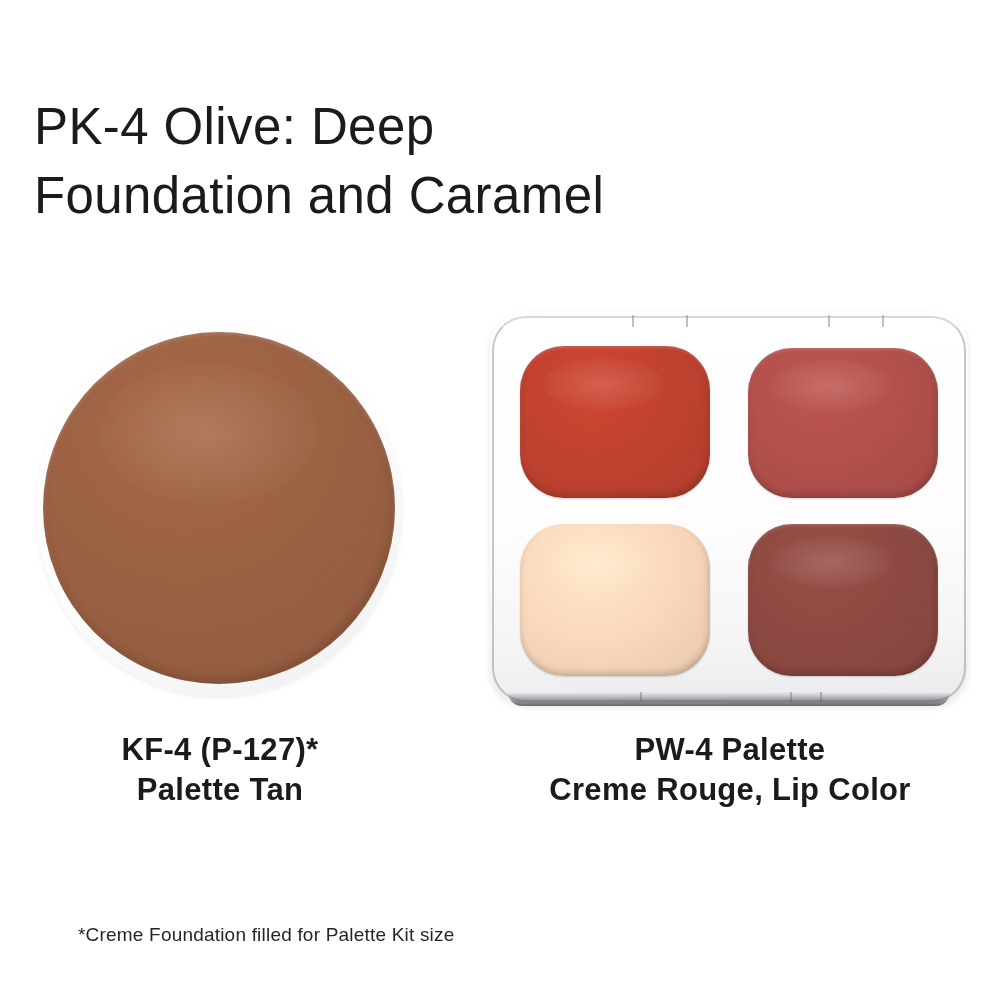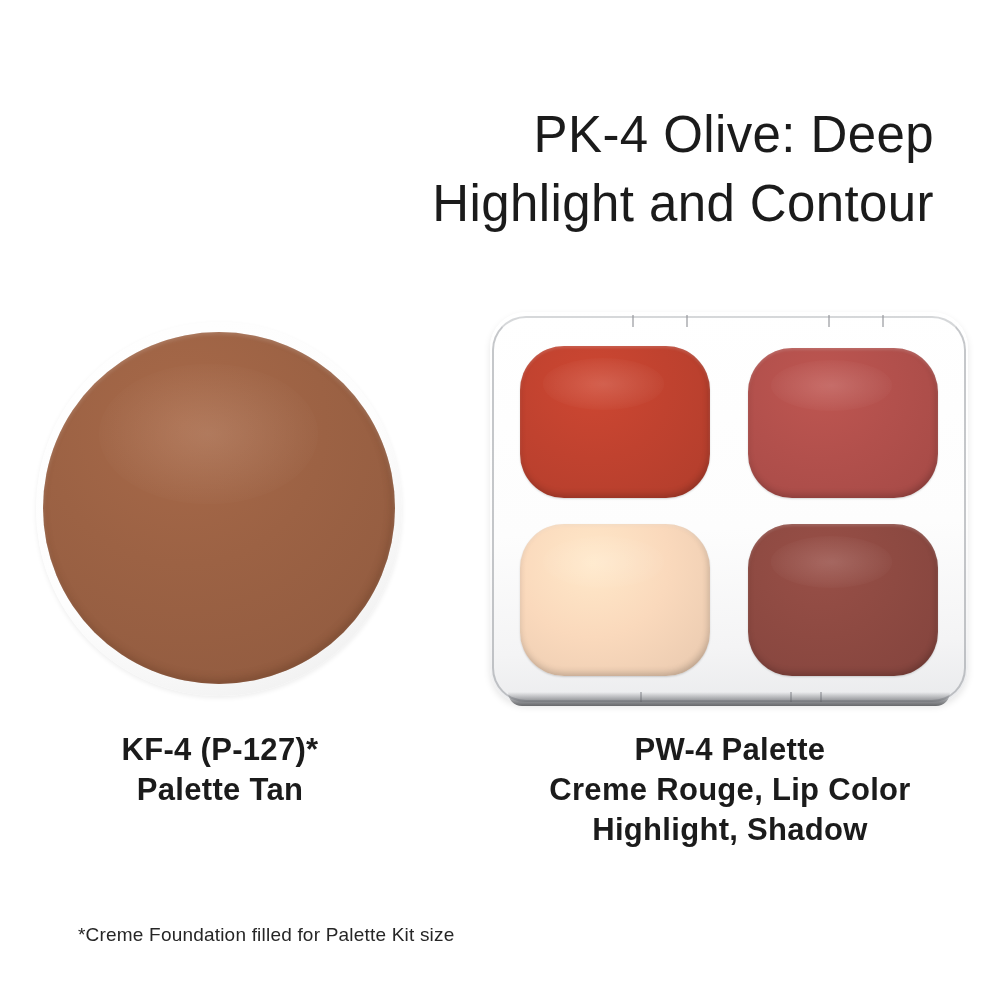--- a/index.html
+++ b/index.html
@@ -21,23 +21,22 @@
   .page {
     position: absolute;
     inset: 0;
     background: #ffffff;
   }
 
   
   .heading {
     position: absolute;
     left: 34px;
-    top: 100px;
+    top: 92px;
     width: 900px;
-    text-align: right;
   }
   .heading-line {
     font-size: 51px;
     line-height: 69px;
     font-weight: 400;
     letter-spacing: 0.4px;
     color: #1b1b1b;
     white-space: pre;
   }
 
@@ -216,21 +215,21 @@
     white-space: pre;
   }
 </style>
 </head>
 <body>
 
 <div class="page">
 
   <div class="heading">
     <div class="heading-line">PK-4 Olive: Deep</div>
-    <div class="heading-line">Highlight and Contour</div>
+    <div class="heading-line">Foundation and Caramel</div>
   </div>
 
   <div class="products">
 
     <div class="foundation-wrap">
       <div class="foundation-case"></div>
       <div class="foundation-pan" style="background: radial-gradient(circle at 40% 26%, rgb(167, 105, 73) 0%, rgb(156, 98, 68) 42%, rgb(148, 93, 65) 78%, rgb(139, 87, 61) 100%);">
         <div class="foundation-sheen"></div>
       </div>
     </div>
@@ -265,18 +264,17 @@
   </div>
 
   <div class="caption caption-left">
     <div class="caption-line">KF-4 (P-127)*</div>
     <div class="caption-line">Palette Tan</div>
   </div>
 
   <div class="caption caption-right">
     <div class="caption-line">PW-4 Palette</div>
     <div class="caption-line">Creme Rouge, Lip Color</div>
-    <div class="caption-line">Highlight, Shadow</div>
   </div>
 
   <div class="footnote">*Creme Foundation filled for Palette Kit size</div>
 
 </div>
 
 </body></html>

